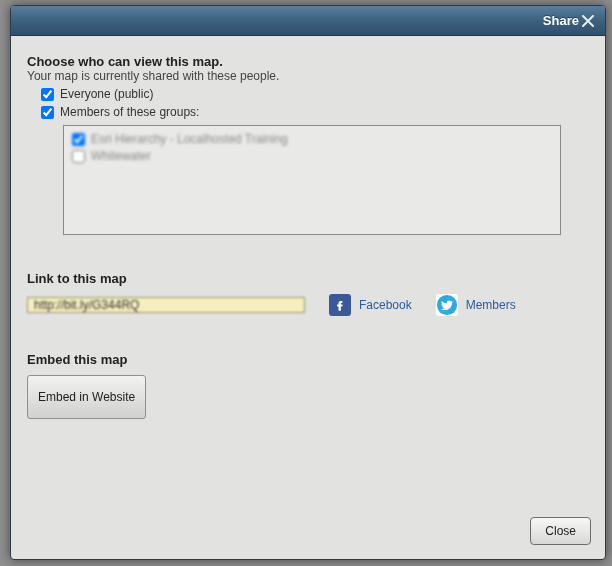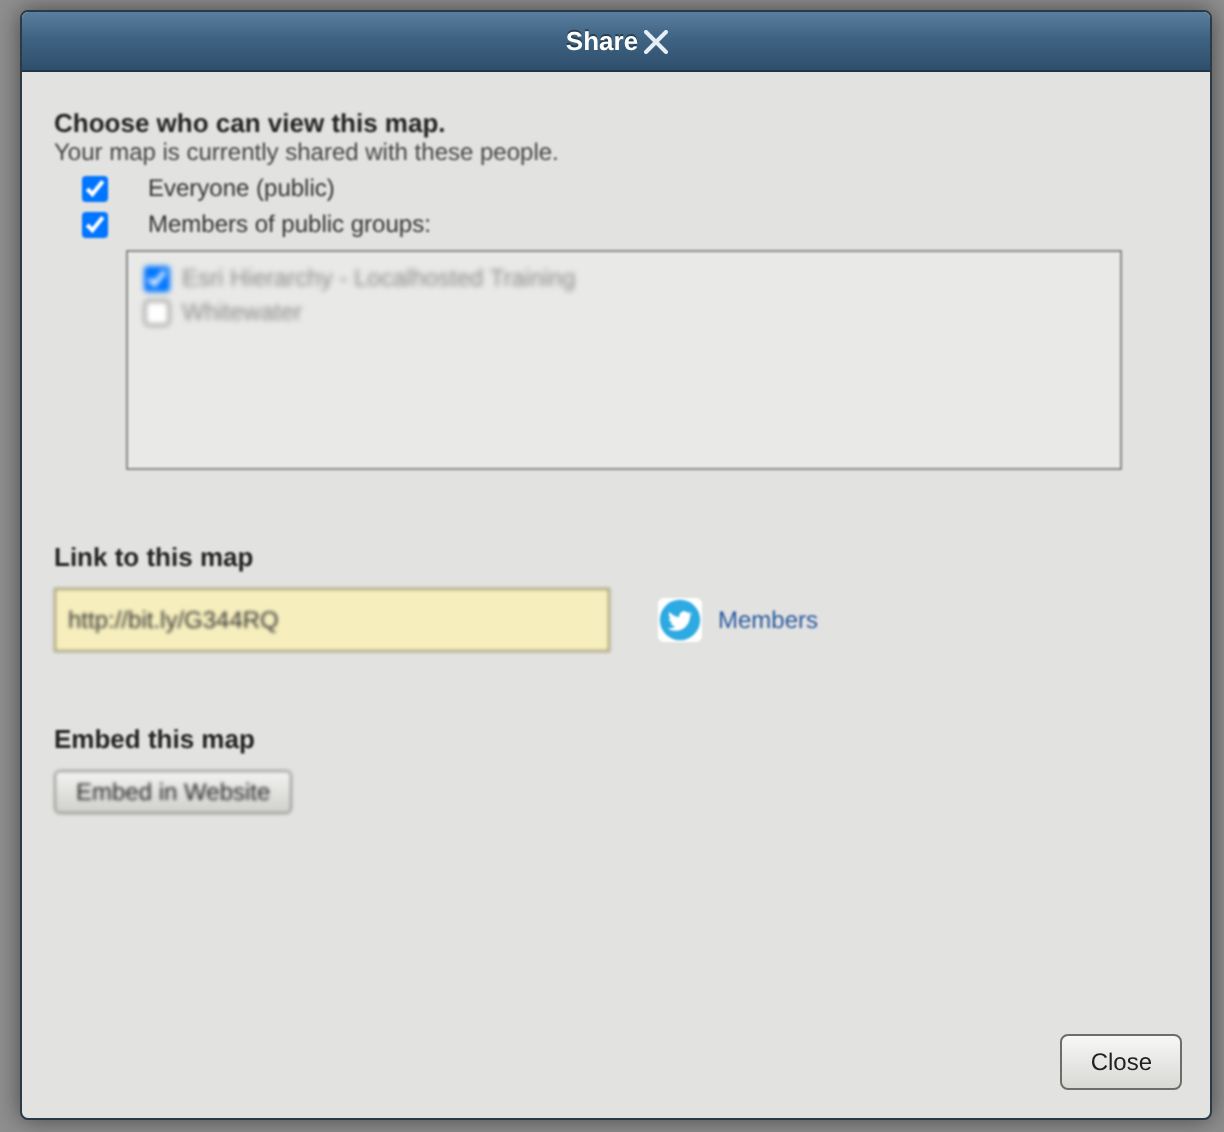--- a/index.html
+++ b/index.html
@@ -12,68 +12,68 @@
     background: #e2e2e0;
     border: 1px solid #2a3a47;
     border-radius: 4px;
     box-shadow: 0 0 12px rgba(0,0,0,0.5);
     display: flex; flex-direction: column;
   }
   .titlebar {
     height: 30px;
     background: linear-gradient(to bottom, #5a7f9e 0%, #3f6383 45%, #2f4f6c 100%);
     border-bottom: 1px solid #223544;
-    display: flex; align-items: center; justify-content: center;
+    display: flex; align-items: center; justify-content: flex-end;
     padding: 0 8px 0 12px;
     color: #fff;
     border-radius: 3px 3px 0 0;
   }
   .titlebar .title { font-size: 13px; font-weight: bold; text-shadow: 0 -1px 0 rgba(0,0,0,.4); }
   .titlebar .close-x {
     width: 18px; height: 18px; cursor: pointer;
     display: inline-flex; align-items: center; justify-content: center;
   }
   .titlebar .close-x svg { width: 12px; height: 12px; }
   .content { padding: 18px 16px 12px 16px; flex: 1; color: #333; filter: blur(0.4px); }
   .heading { font-weight: bold; font-size: 13px; margin-bottom: 0; color: #222; }
   .sub { font-size: 12px; color: #444; margin-bottom: 0; }
-  .opt-row { font-size: 12px; margin: 4px 0 4px 14px; display: flex; align-items: center; gap: 20px; }
+  .opt-row { font-size: 12px; margin: 4px 0 4px 14px; display: flex; align-items: center; gap: 6px; }
   .opt-row input[type=checkbox] { width: 13px; height: 13px; }
   .groupbox {
     margin: 6px 0 0 36px;
     width: 498px; height: 110px;
     background: #e9e9e7;
     border: 1px solid #8a8a8a;
     padding: 6px 8px;
     overflow: auto;
   }
   .group-item { display: flex; align-items: center; gap: 6px; font-size: 12px; color: #8b8b8b; margin-bottom: 3px; filter: blur(1.4px); }
   .group-item input { width:13px; height:13px; }
   .section-label { font-weight: bold; font-size: 13px; margin-top: 36px; margin-bottom: 8px; color:#222; }
   .link-row { display: flex; align-items: center; gap: 24px; }
   .link-input {
-    width: 278px; height: 32px;
+    width: 278px; height: 16px;
     background: #f6eebd;
     border: 1px solid #9a9368;
     padding: 0 6px;
     font-size: 12px;
     color: #333;
     filter: blur(0.8px);
   }
   .social { display: inline-flex; align-items: center; gap: 8px; font-size: 12px; color: #2a5aa0; cursor: pointer; }
   .social .box { width: 22px; height: 22px; border-radius: 3px; display:inline-flex; align-items:center; justify-content:center; }
   .fb-box { background:#3b5998; }
   .tw-box { background:#fff; border-radius:50%; }
   .tw-box svg { width:22px; height:22px; }
   .fb-box svg { width:14px; height:14px; }
   .embed-row { margin-top: 8px; display:flex; align-items:center; gap:6px; }
   .btn-gray {
     background: linear-gradient(to bottom,#f2f2f0,#d0d0cd);
     border:1px solid #8f8f8c; border-radius:3px;
-    padding: 3px 10px; font-size:12px; color:#222;
+    padding: 14px 10px; font-size:12px; color:#222;
     cursor:pointer;
     filter: blur(0.7px);
   }
   .btn-highlight {
     background: linear-gradient(to bottom,#fefefe,#ececec);
     border: 2px solid #7a7a78; border-radius:4px;
     padding: 7px 12px; font-size:12px; color:#222;
     cursor:pointer;
     box-shadow: 0 0 4px rgba(0,0,0,0.25);
   }
@@ -105,37 +105,45 @@
     <div class="heading">Choose who can view this map.</div>
     <div class="sub">Your map is currently shared with these people.</div>
 
     <label class="opt-row">
       <input type="checkbox" checked="" style="">
       <span>Everyone (public)</span>
     </label>
 
     <label class="opt-row">
       <input type="checkbox" checked="" style="">
-      <span>Members of public groups:</span>
+      <span>Members of these groups:</span>
     </label>
 
     <div class="groupbox">
       <label class="group-item">
         <input type="checkbox" checked="" style="">
         <span>Esri Hierarchy - Localhosted Training</span>
       </label>
       <label class="group-item">
         <input type="checkbox" style="">
         <span>Whitewater</span>
       </label>
     </div>
 
     <div class="section-label">Link to this map</div>
     <div class="link-row">
       <input class="link-input" type="text" value="http://bit.ly/G344RQ" style="">
+      <span class="social">
+        <span class="box fb-box">
+          <svg viewBox="0 0 24 24">
+              <path fill="#fff" d="M13.5 8.5h2.5V5h-2.9c-2.4 0-3.6 1.4-3.6 3.6V11H7v3.5h2.5V22h4v-7.5H16l.5-3.5h-3V9.2c0-.5.2-.7.7-.7z"></path>
+            </svg>
+        </span>
+        <span>Facebook</span>
+      </span>
       <span class="social">
         <span class="box tw-box">
           <svg viewBox="0 0 24 24">
               <circle cx="12" cy="12" r="11" fill="#2daae1"></circle>
               <path fill="#fff" d="M18 8.4c-.4.2-1 .4-1.4.4.5-.3.9-.8 1.1-1.4-.5.3-1 .5-1.6.6-.5-.5-1.1-.8-1.9-.8-1.4 0-2.6 1.2-2.6 2.6 0 .2 0 .4.1.6-2.2-.1-4.1-1.2-5.4-2.8-.2.4-.4.9-.4 1.4 0 .9.5 1.7 1.2 2.2-.4 0-.8-.1-1.2-.3 0 1.3.9 2.4 2.1 2.6-.2.1-.5.1-.7.1-.2 0-.4 0-.5-.1.4 1.1 1.4 1.9 2.6 1.9-1 .8-2.2 1.2-3.5 1.2h-.6c1.2.8 2.7 1.2 4.3 1.2 5.1 0 7.9-4.2 7.9-7.9v-.4c.5-.3 1-.8 1.3-1.3z"></path>
             </svg>
         </span>
         <span>Members</span>
       </span>
     </div>

